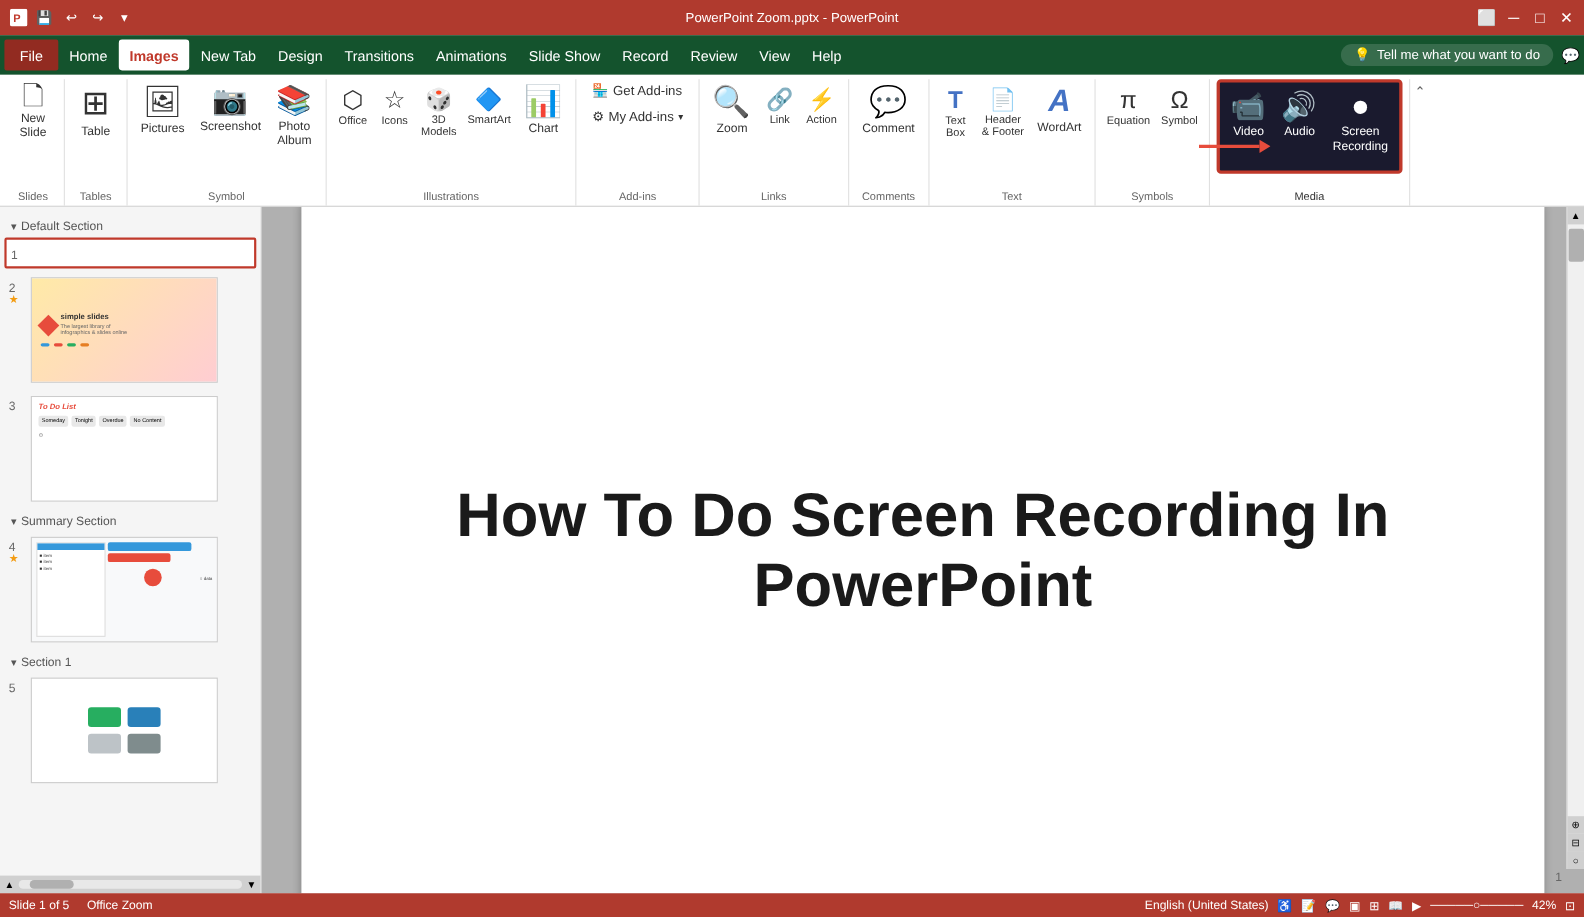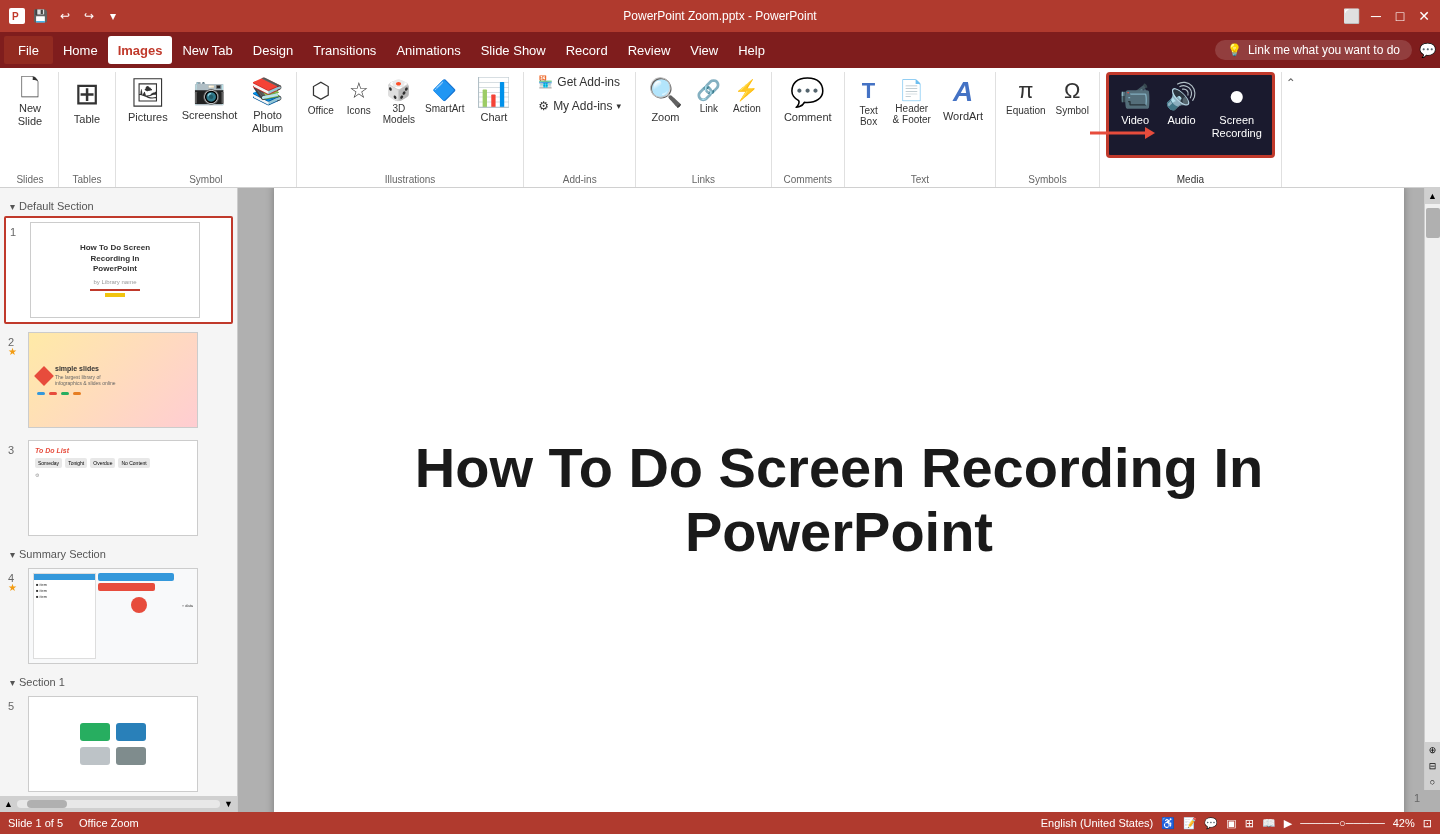--- a/index.html
+++ b/index.html
@@ -18,21 +18,21 @@
     }
     .title-bar-left { display: flex; align-items: center; gap: 6px; }
     .title-bar-center { position: absolute; left: 50%; transform: translateX(-50%); font-size: 12px; color: white; }
     .title-bar-right { display: flex; align-items: center; gap: 8px; margin-left: auto; }
     .title-bar-btn { width: 16px; height: 16px; display: flex; align-items: center; justify-content: center; font-size: 14px; cursor: pointer; color: white; }
     .qat-btn { width: 18px; height: 18px; display: flex; align-items: center; justify-content: center; cursor: pointer; color: white; font-size: 12px; }
 
     
     .menu-bar {
       height: 36px;
-      background: #7f1d1d;
+      background: #14532d;
       display: flex;
       align-items: center;
       padding: 0 4px;
     }
     .menu-item {
       padding: 4px 10px;
       color: white;
       font-size: 13px;
       cursor: pointer;
       border-radius: 3px;
@@ -378,21 +378,21 @@
   <div class="menu-item">Design</div>
   <div class="menu-item">Transitions</div>
   <div class="menu-item">Animations</div>
   <div class="menu-item">Slide Show</div>
   <div class="menu-item">Record</div>
   <div class="menu-item">Review</div>
   <div class="menu-item">View</div>
   <div class="menu-item">Help</div>
   <div class="tell-me">
     <span>💡</span>
-    <span>Link me what you want to do</span>
+    <span>Tell me what you want to do</span>
   </div>
   <div class="title-bar-btn" style="margin-left:8px;color:white;">💬</div>
 </div>
 
 <div class="ribbon" style="position:relative;">
   <div class="ribbon-content">
 
     <div class="ribbon-group">
       <div class="ribbon-group-items">
         <div class="ribbon-btn">
@@ -569,28 +569,20 @@
 
 <div class="main-area">
 
   <div class="slide-panel">
 
     <div class="section-label">Default Section</div>
 
     <div class="slide-thumb active">
       <div>
         <div class="slide-num">1</div>
-      </div>
-      <div class="slide-img">
-        <div class="thumb1">
-          <div class="thumb1-title">How To Do Screen<br>Recording In<br>PowerPoint</div>
-          <div class="thumb1-sub">by Library name</div>
-          <div class="thumb1-line"></div>
-          <div class="thumb1-dot"></div>
-        </div>
       </div>
     </div>
 
     <div class="slide-thumb">
       <div>
         <div class="slide-num">2</div>
         <div class="slide-star">★</div>
       </div>
       <div class="slide-img">
         <div class="thumb2">

